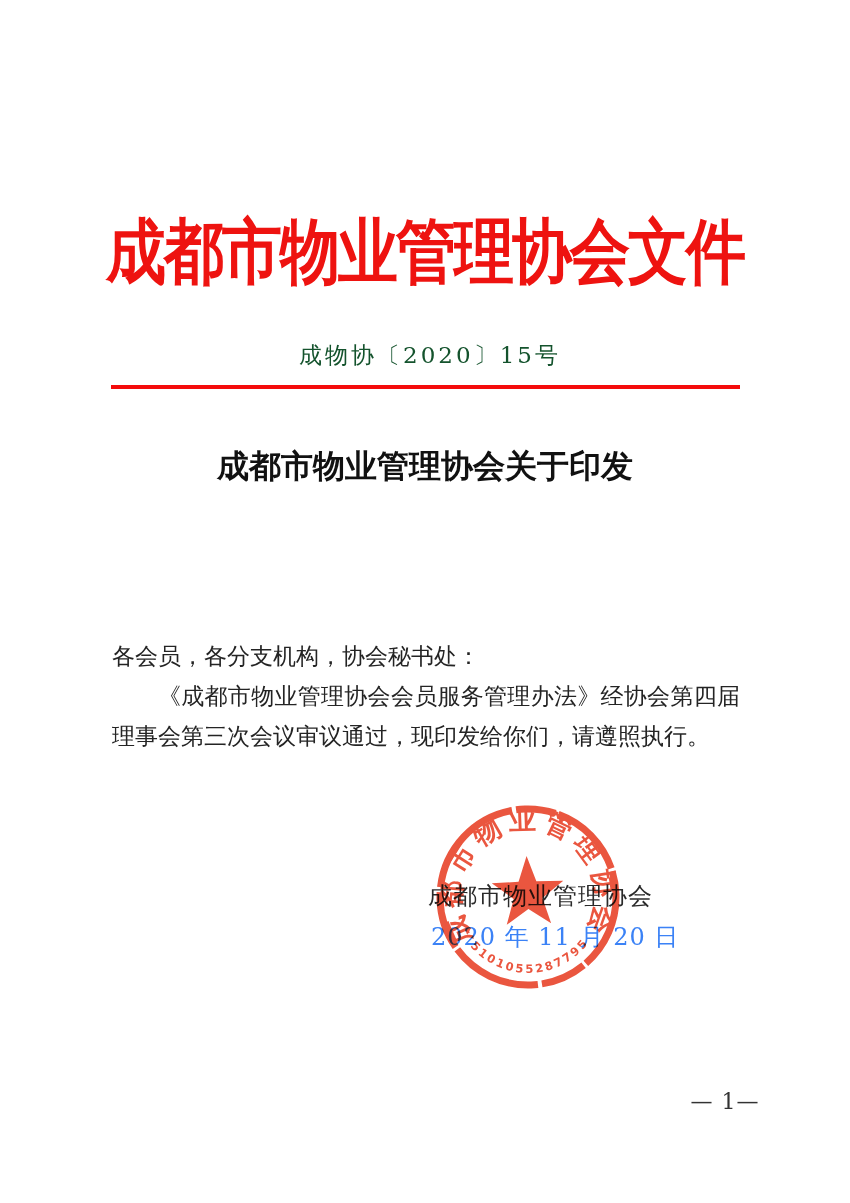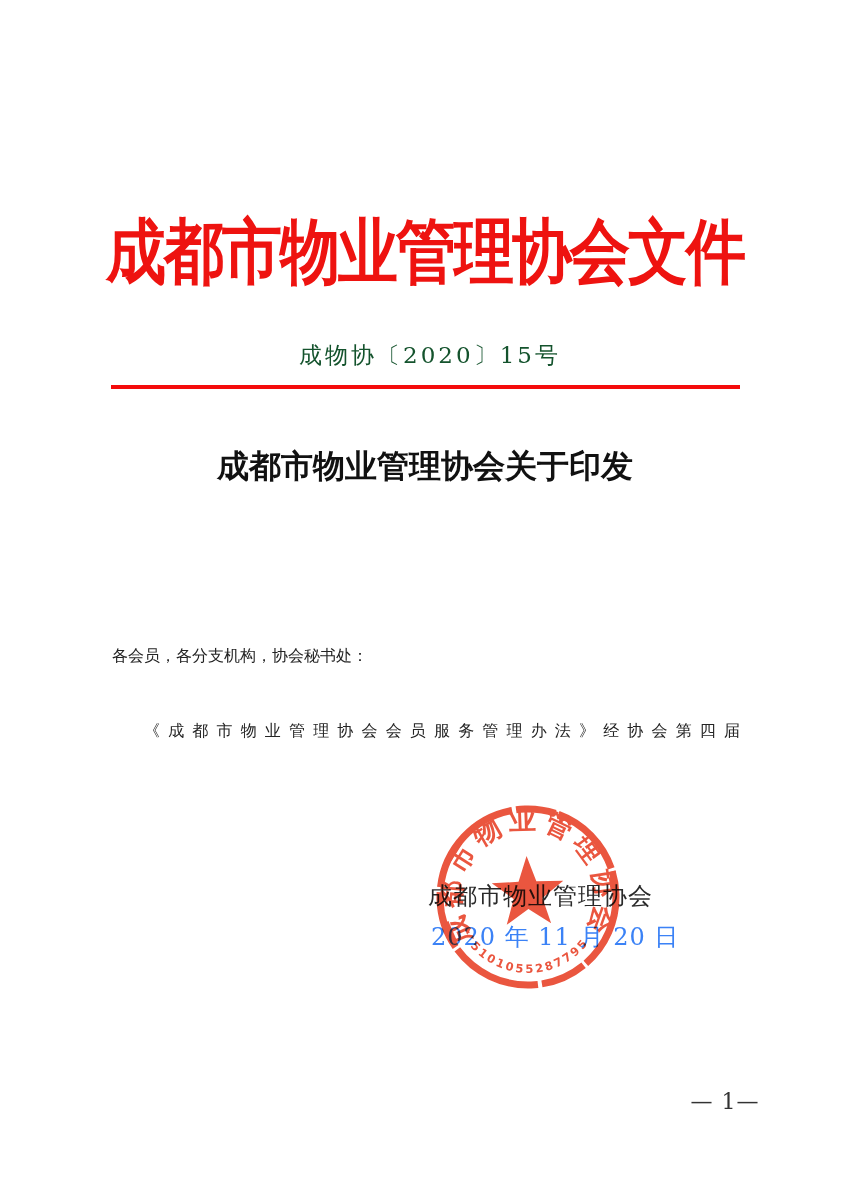--- a/index.html
+++ b/index.html
@@ -27,25 +27,25 @@
   }
   
   .subject{
     top:441px;left:0;width:850px;text-align:center;
     font-weight:bold;font-size:32px;line-height:50px;color:#111;
   }
   .subject div{white-space:nowrap;}
   
   .body-text{
     top:636px;left:112px;width:628px;
-    font-size:16px;line-height:40px;color:#242424;
+    font-size:23px;line-height:40px;color:#242424;
   }
   .body-line{white-space:nowrap;}
   .body-line.justify{
-    white-space:normal;text-align:justify;text-align-last:justify;text-justify:inter-character;margin-top:35px;
+    white-space:normal;text-align:justify;text-align-last:justify;text-justify:inter-character;
   }
   .indent2{text-indent:2em;}
   
   .sig-org{
     top:880px;left:428px;font-size:24px;letter-spacing:1px;color:#2a2a2a;z-index:1;white-space:nowrap;
   }
   .sig-date{
     top:921px;left:431px;font-size:24px;letter-spacing:1px;color:#3b82f6;z-index:1;white-space:nowrap;
   }
   
@@ -68,20 +68,21 @@
 
 <div class="abs red-rule"></div>
 
 <div class="abs subject">
   <div>成都市物业管理协会关于印发</div>
 </div>
 
 <div class="abs body-text">
   <div class="body-line">各会员，各分支机构，协会秘书处：</div>
   <div class="body-line justify indent2">《成都市物业管理协会会员服务管理办法》经协会第四届</div>
+  <div class="body-line">理事会第三次会议审议通过，现印发给你们，请遵照执行。</div>
 </div>
 
 <div class="abs sig-org">成都市物业管理协会</div>
 <div class="abs sig-date">2020 年 11 月 20 日</div>
 
 <svg class="abs seal" viewBox="0 0 200 200" xmlns="http://www.w3.org/2000/svg">
   <circle cx="100" cy="100" r="88" fill="none" stroke="#e8432a" stroke-width="7" stroke-dasharray="78 3 46 4 92 3 58 5 112 4 40 3"></circle>
   <path id="seal-arc-top" fill="none" d="M 44.3 139.0 A 68 68 0 1 1 155.7 139.0"></path>
   <path id="seal-arc-bottom" fill="none" d="M 28.6 126.0 A 76 76 0 0 0 171.4 126.0"></path>
   <polygon fill="#e8432a" points="100,59 108.9,84.5 135.8,85.1 114.4,101.4 122.2,127.1 100,111.9 77.8,127.1 85.6,101.4 64.2,85.1 91.1,84.5"></polygon>

